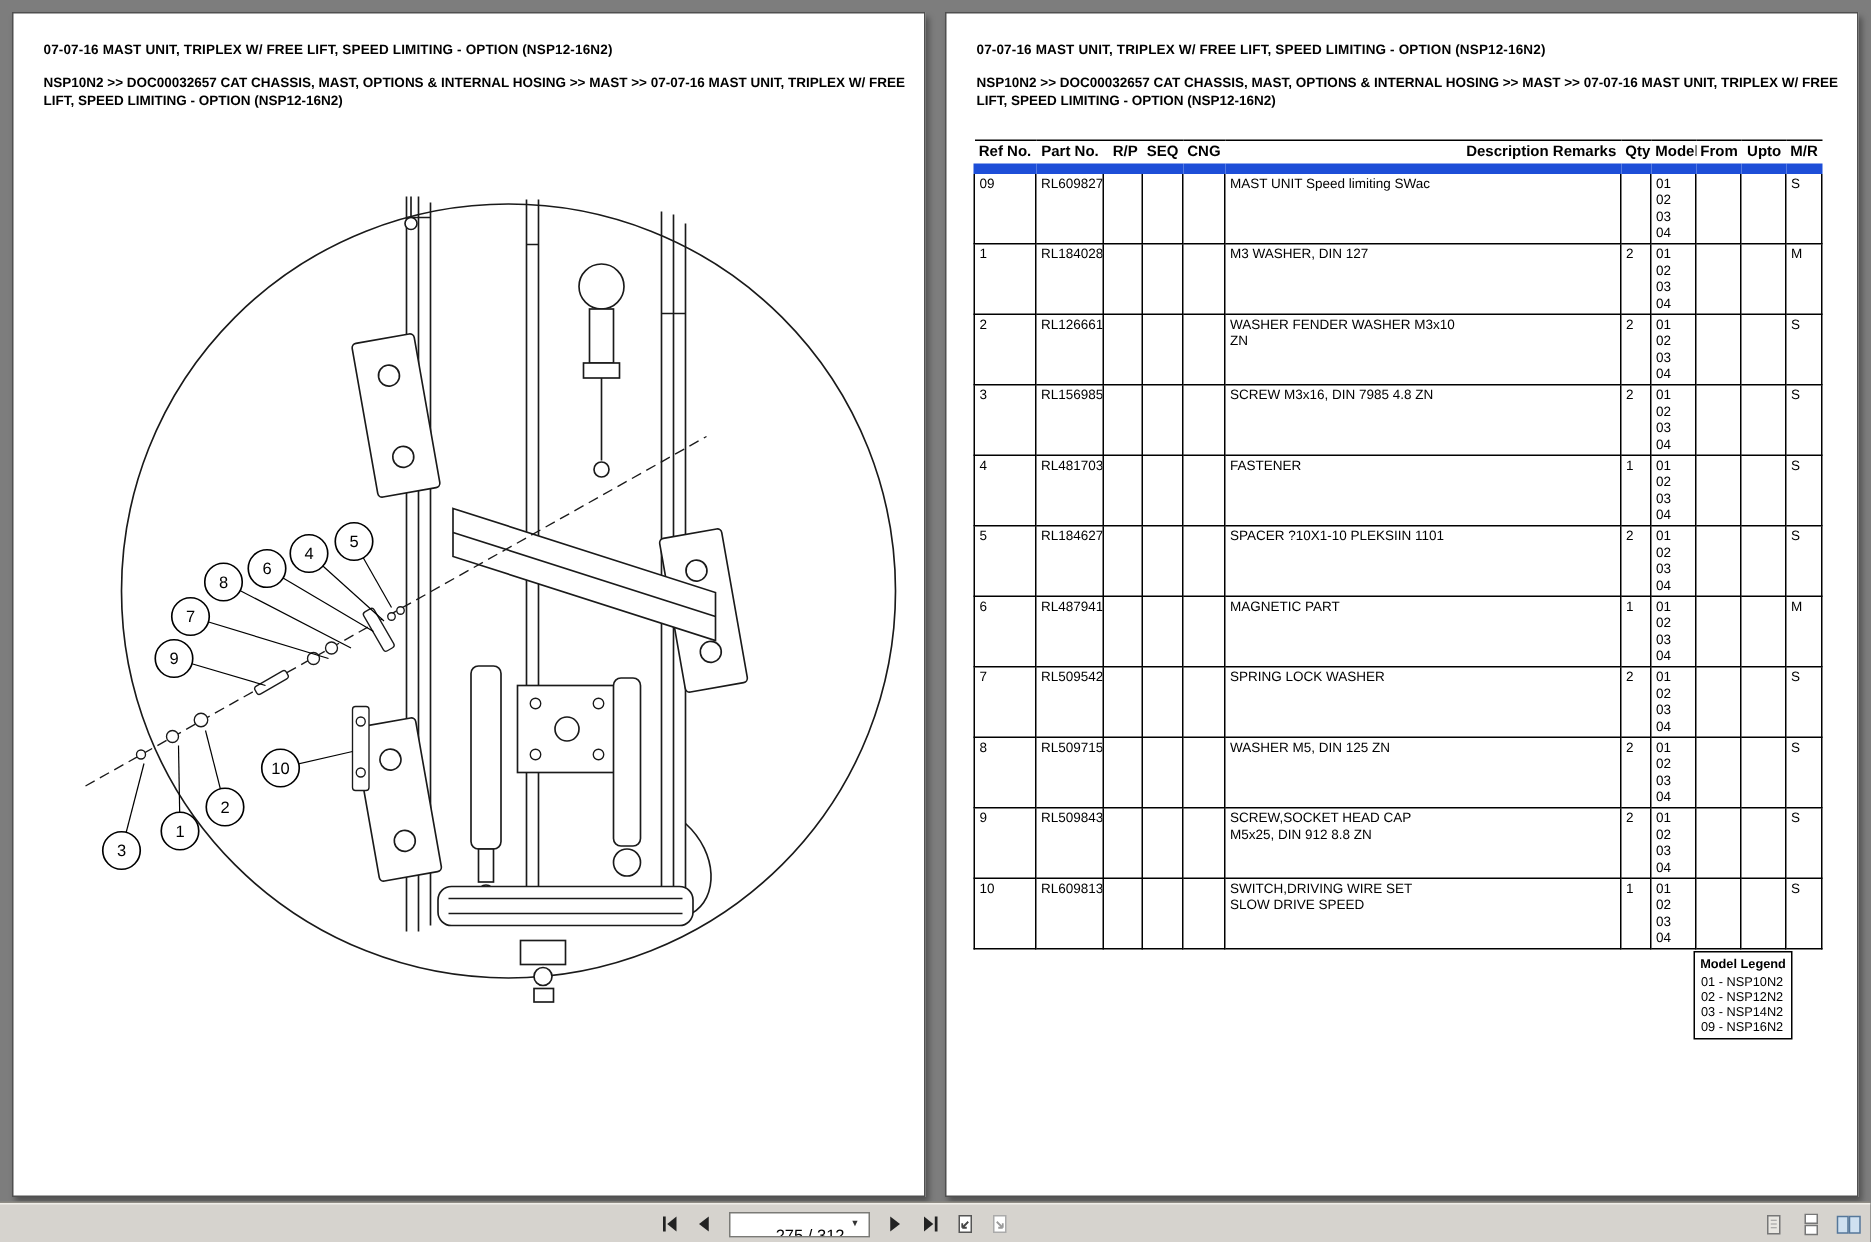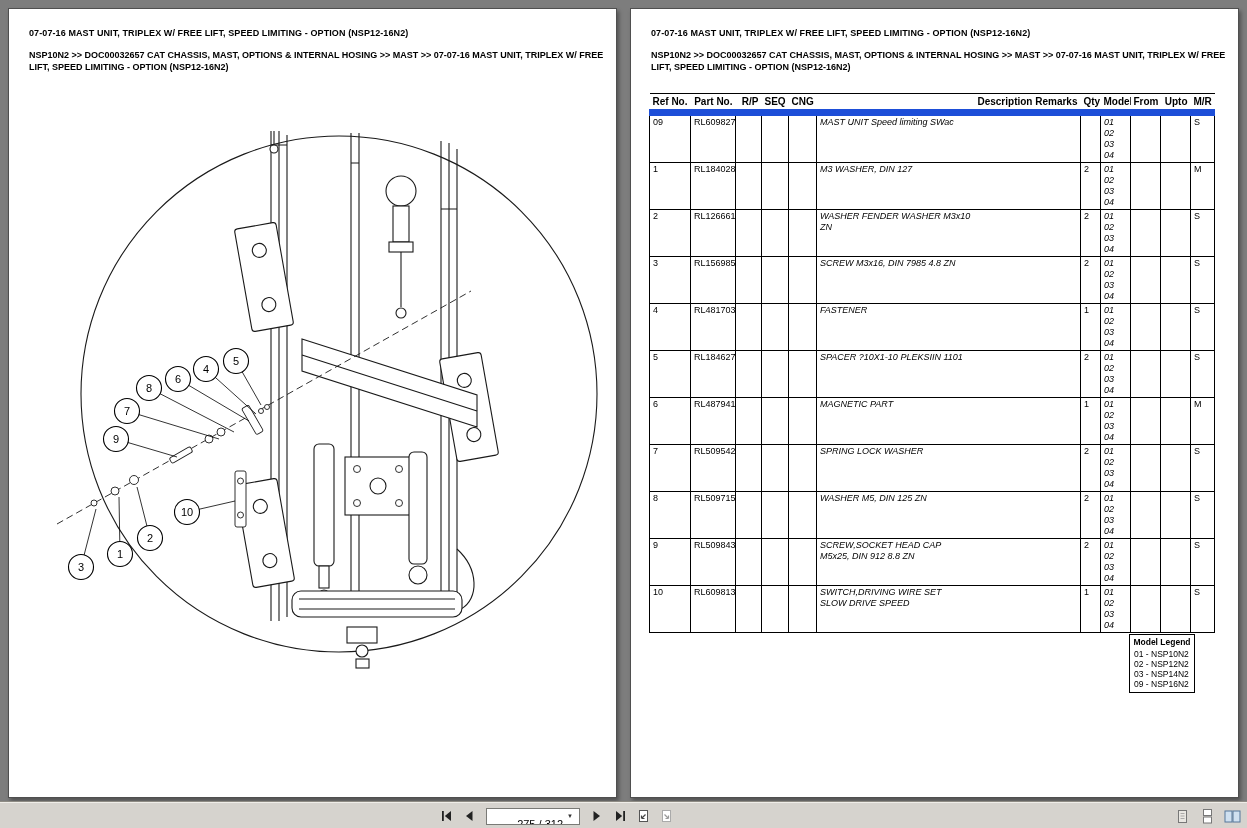--- a/index.html
+++ b/index.html
@@ -47,21 +47,21 @@
     font-size:10px; font-weight:bold; text-align:right;
     padding:2px 3px; height:14px;
     border-top:1px solid #000; border-bottom:7px solid #1d4ed8;
     white-space:nowrap; overflow:hidden;
   }
   .parts-table td {
     vertical-align:top; padding:1px 3px;
     border:1px solid #000;
     line-height:11px; overflow:hidden;
   }
-  .col-description, .col-model { white-space:pre-line;font-style:italic; }
+  .col-description, .col-model { white-space:pre-line; }
   
   .model-legend {
     position:absolute; left:498px; top:625px; width:66px;
     border:1px solid #000; background:#fff;
     font-size:8.5px; padding:2px 0 3px 0;
   }
   .model-legend-title { font-weight:bold; text-align:center; margin-bottom:2px; }
   .model-legend-items div { padding-left:4px; line-height:10px; }
   
   .toolbar {

